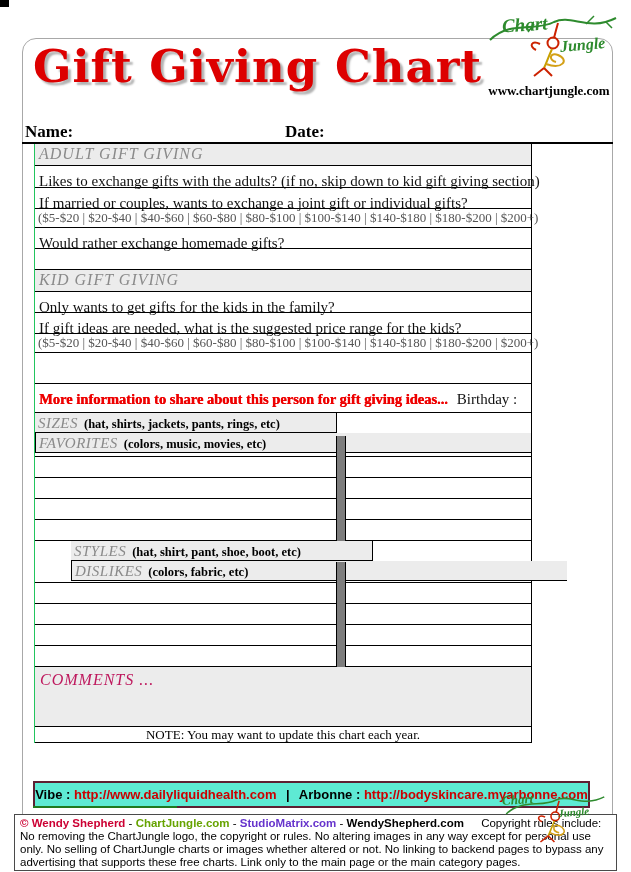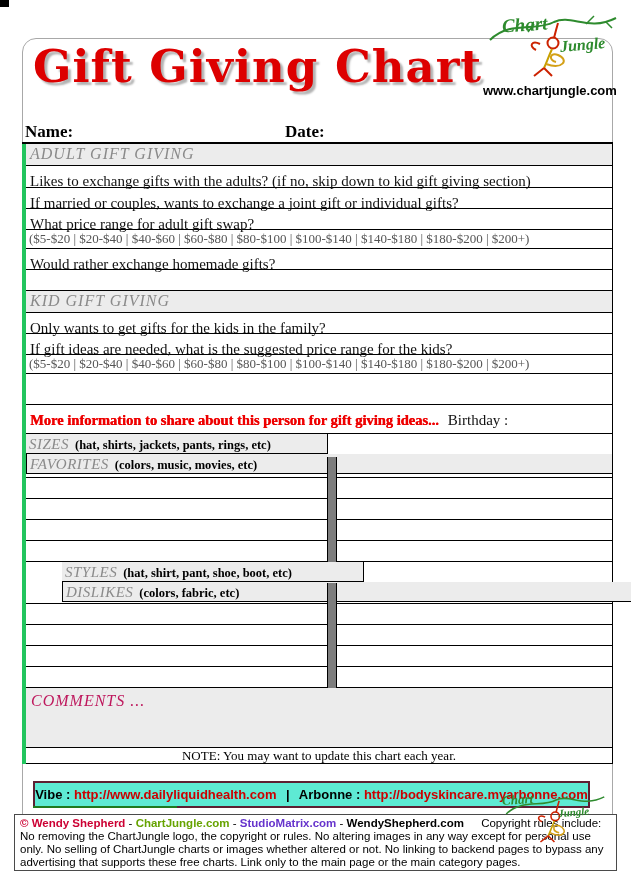--- a/index.html
+++ b/index.html
@@ -14,29 +14,29 @@
   .main-title { position:absolute; left:33px; top:40px; width:460px;
                 font-family:"DejaVu Serif", serif; font-weight:bold; font-size:45px;
                 color:#dd0000; letter-spacing:1px; text-shadow:3px 3px 2px #b3b3b3; white-space:nowrap; }
 
   .logo-box { position:absolute; left:488px; top:10px; width:130px; height:78px; }
   .logo-word1 { position:absolute; left:14px; top:4px; font-family:"Liberation Serif", serif;
                 font-style:italic; font-weight:bold; font-size:19px; color:#2e8b2e; transform:rotate(-4deg); }
   .logo-word2 { position:absolute; left:72px; top:26px; font-family:"Liberation Serif", serif;
                 font-style:italic; font-weight:bold; font-size:16px; color:#2e8b2e; transform:rotate(-5deg); }
   .site-url { position:absolute; left:483px; top:83px; width:132px; text-align:center;
-              font-family:Liberation Sans, sans-serif; font-weight:bold; font-size:13px; color:#000; }
+              font-family:Liberation Serif, serif; font-weight:bold; font-size:13px; color:#000; }
 
   .name-row { position:absolute; left:22px; top:119px; width:591px; height:25px;
               border-bottom:2px solid #000; font-weight:bold; font-size:17px; }
   .name-label { position:absolute; left:3px; top:3px; }
   .date-label { position:absolute; left:263px; top:3px; }
 
-  .form-table { position:absolute; left:22px; top:144px; width:591px;
-                border-left:4px solid #22c55e; border-right:1px solid #000; }
+  .form-table { position:absolute; left:34px; top:144px; width:498px;
+                border-left:1px solid #22c55e; border-right:1px solid #000; }
   .secbar { height:22px; background:#ececec; border-bottom:1px solid #000;
             font-style:italic; font-size:16px; color:#8a8a8a; padding:1px 0 0 4px; letter-spacing:1px; }
   .qrow { height:21px; border-bottom:1px solid #000; font-size:15px; color:#111; padding:7px 0 0 4px; white-space:nowrap; }
   .qrow.tall { height:22px; }
   .pricerow { height:19px; border-bottom:1px solid #000; font-size:13px; color:#555; padding:1px 0 0 3px; white-space:nowrap; }
   .blankrow { height:21px; border-bottom:1px solid #000; }
   .blankrow.tall { height:31px; }
   .redrow { height:29px; border-bottom:1px solid #000; padding:6px 0 0 4px; white-space:nowrap; }
   .redrow .red-prompt { font-weight:bold; font-size:14.5px; color:#ee0000; text-shadow:0.4px 0 0 #ee0000; }
   .redrow .birthday { font-size:15px; color:#111; margin-left:5px; }
@@ -106,21 +106,20 @@
   <div class="name-row">
     <span class="name-label">Name:</span>
     <span class="date-label">Date:</span>
   </div>
 
   <div class="form-table">
 
     <div class="secbar">ADULT GIFT GIVING</div>
     <div class="qrow tall">Likes to exchange gifts with the adults? (if no, skip down to kid gift giving section)</div>
     <div class="qrow">If married or couples, wants to exchange a joint gift or individual gifts?</div>
-    <div class="qrow">What price range for adult gift swap?</div>
     <div class="pricerow">($5-$20  |  $20-$40  |  $40-$60  |  $60-$80  |  $80-$100  |  $100-$140  |  $140-$180  |  $180-$200  |  $200+)</div>
     <div class="qrow">Would rather exchange homemade gifts?</div>
     <div class="blankrow"></div>
 
     <div class="secbar">KID GIFT GIVING</div>
     <div class="qrow">Only wants to get gifts for the kids in the family?</div>
     <div class="qrow">If gift ideas are needed, what is the suggested price range for the kids?</div>
     <div class="pricerow">($5-$20  |  $20-$40  |  $40-$60  |  $60-$80  |  $80-$100  |  $100-$140  |  $140-$180  |  $180-$200  |  $200+)</div>
     <div class="blankrow tall"></div>
 

